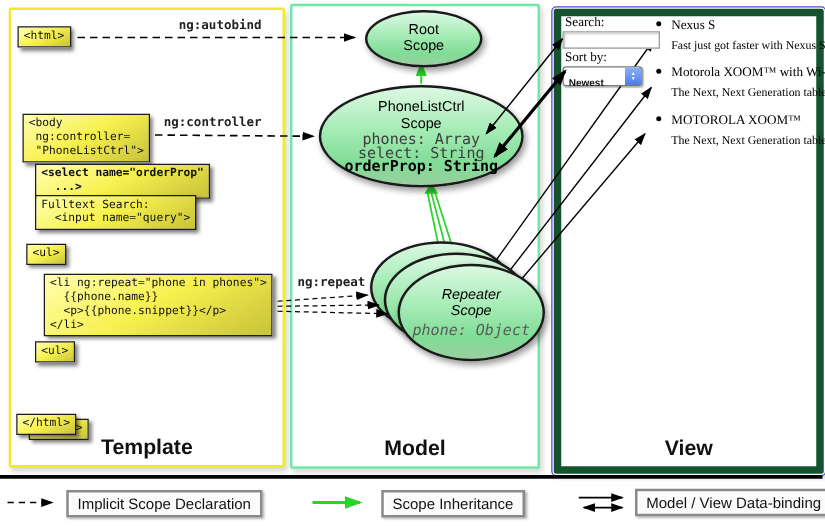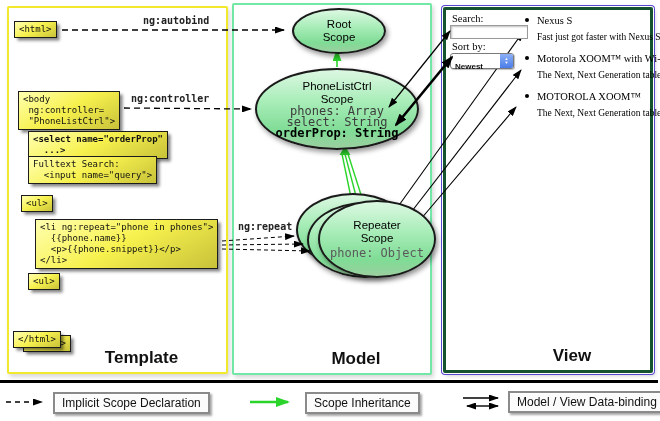--- a/index.html
+++ b/index.html
@@ -3,24 +3,24 @@
 <meta charset="utf-8">
 <style>
   html,body{margin:0;padding:0;background:#fff;}
   #canvas{position:relative;width:660px;height:421px;background:#fff;overflow:hidden;
           font-family:"Liberation Sans",sans-serif;}
   .col{position:absolute;background:#fff;z-index:1;border-radius:2px;}
   #col-template{left:7px;top:6px;width:217px;height:364px;border:2px solid #f2e92c;
                 box-shadow:2px 3px 4px rgba(0,0,0,.15);}
   #col-model{left:232px;top:3px;width:196px;height:368px;border:2px solid #72e7a6;
              box-shadow:2px 3px 4px rgba(0,0,0,.15);}
-  #col-view{left:443px;top:7px;width:204px;height:360px;border:3px solid #14532d;
+  #col-view{left:443px;top:7px;width:204px;height:360px;border:6px solid #14532d;
             box-shadow:0 0 0 1px #fff,0 0 0 2px #5646d2,2px 3px 4px rgba(0,0,0,.18);}
   .col-title{position:absolute;bottom:4px;left:0;width:100%;text-align:center;
-             font-size:17px;font-weight:700;color:#111;padding-left:24px;}
+             font-size:17px;font-weight:700;color:#111;}
   svg.layer{position:absolute;left:0;top:0;z-index:2;pointer-events:none;}
   svg#overlay{z-index:5;}
   .content{position:absolute;z-index:3;}
   .codebox{position:absolute;z-index:3;
            background:linear-gradient(150deg,#ffffb0 0%,#f7f14e 48%,#c8c23a 100%);
            border:1px solid #1c1c1c;box-shadow:2.5px 2.5px 3px rgba(0,0,0,.5);
            font-family:"DejaVu Sans Mono",monospace;font-size:9px;line-height:11px;
            white-space:pre;padding:2px 4px;color:#111;}
   .codebox.bold{font-weight:700;}
   .ellipse{position:absolute;z-index:3;border:2px solid #1a1a1a;border-radius:50%;
@@ -122,21 +122,21 @@
   <div class="ellipse" style="left:255px;top:68px;width:160px;height:78px;">
     <div class="scope-title">PhoneListCtrl
 Scope</div>
     <div class="scope-prop">phones: Array</div>
     <div class="scope-prop">select: String</div>
     <div class="scope-prop bold">orderProp: String</div>
   </div>
 
   <div class="ellipse" style="left:296px;top:193px;width:110px;height:70px;"></div>
   <div class="ellipse" style="left:307px;top:202px;width:112px;height:72px;"></div>
-  <div class="ellipse" style="left:318px;top:200px;width:114px;height:74px;">
+  <div class="ellipse" style="left:318px;top:211px;width:114px;height:74px;font-style:italic;">
     <div class="scope-title">Repeater
 Scope</div>
     <div class="scope-prop gray" style="margin-top:3px;">phone: Object</div>
   </div>
 
   <div class="arrow-label" style="left:143px;top:15px;">ng:autobind</div>
   <div class="arrow-label" style="left:131px;top:93px;">ng:controller</div>
   <div class="arrow-label" style="left:238px;top:221px;text-align:right;">ng:repeat</div>
 
   <div class="content serif" id="search-label">Search:</div>

